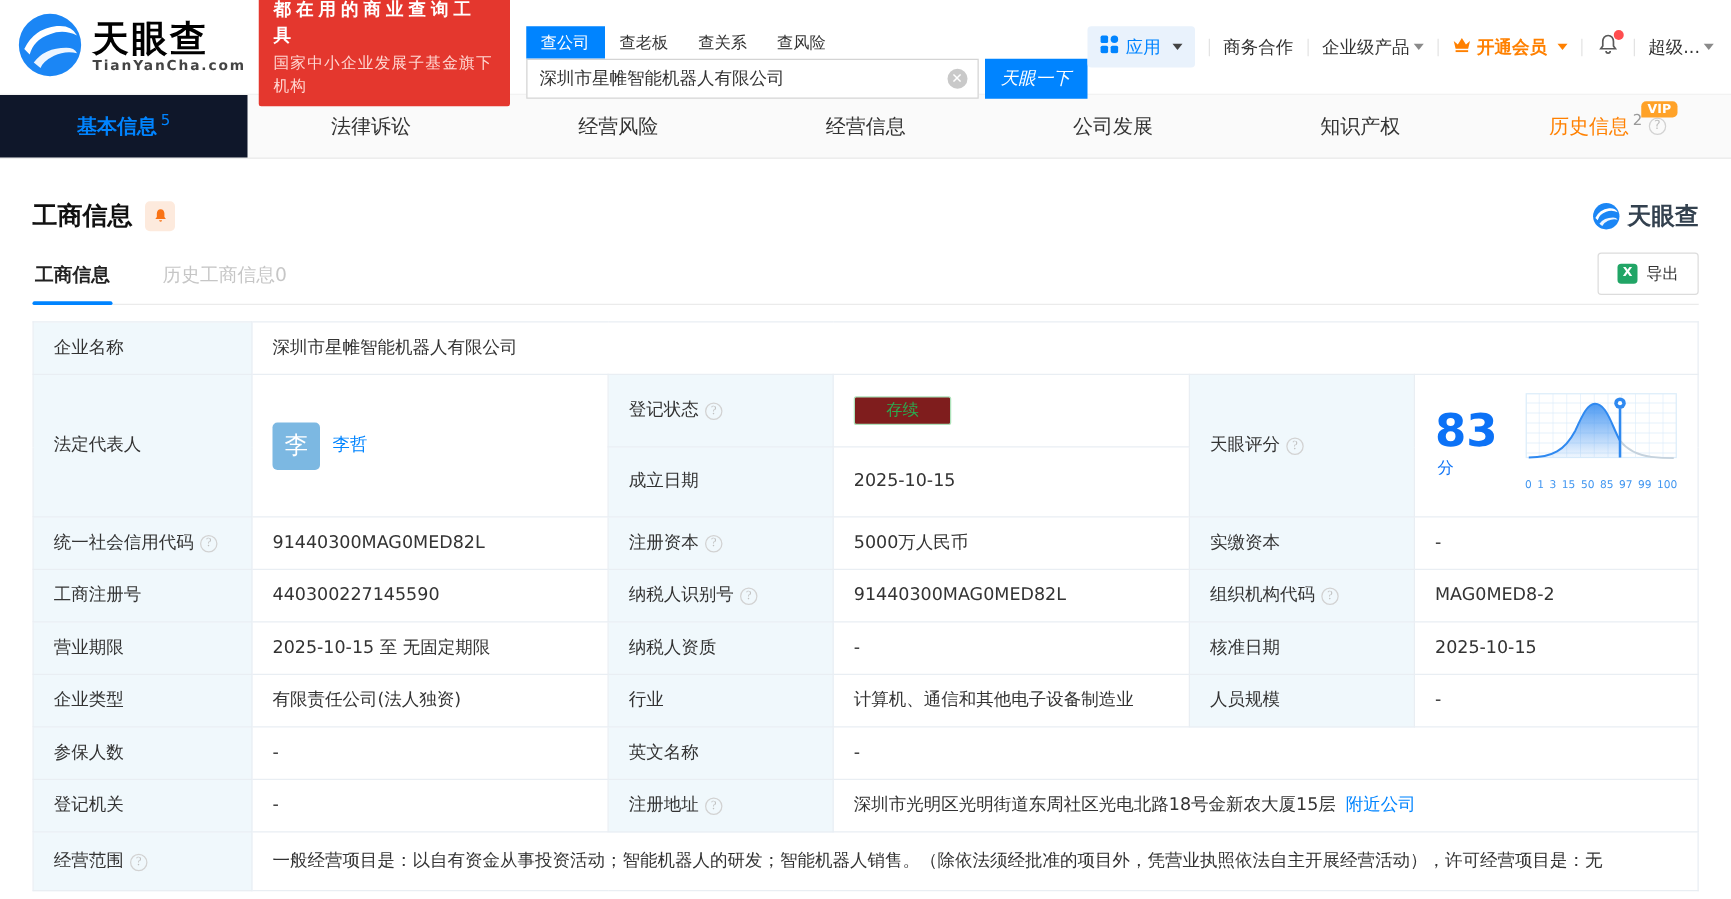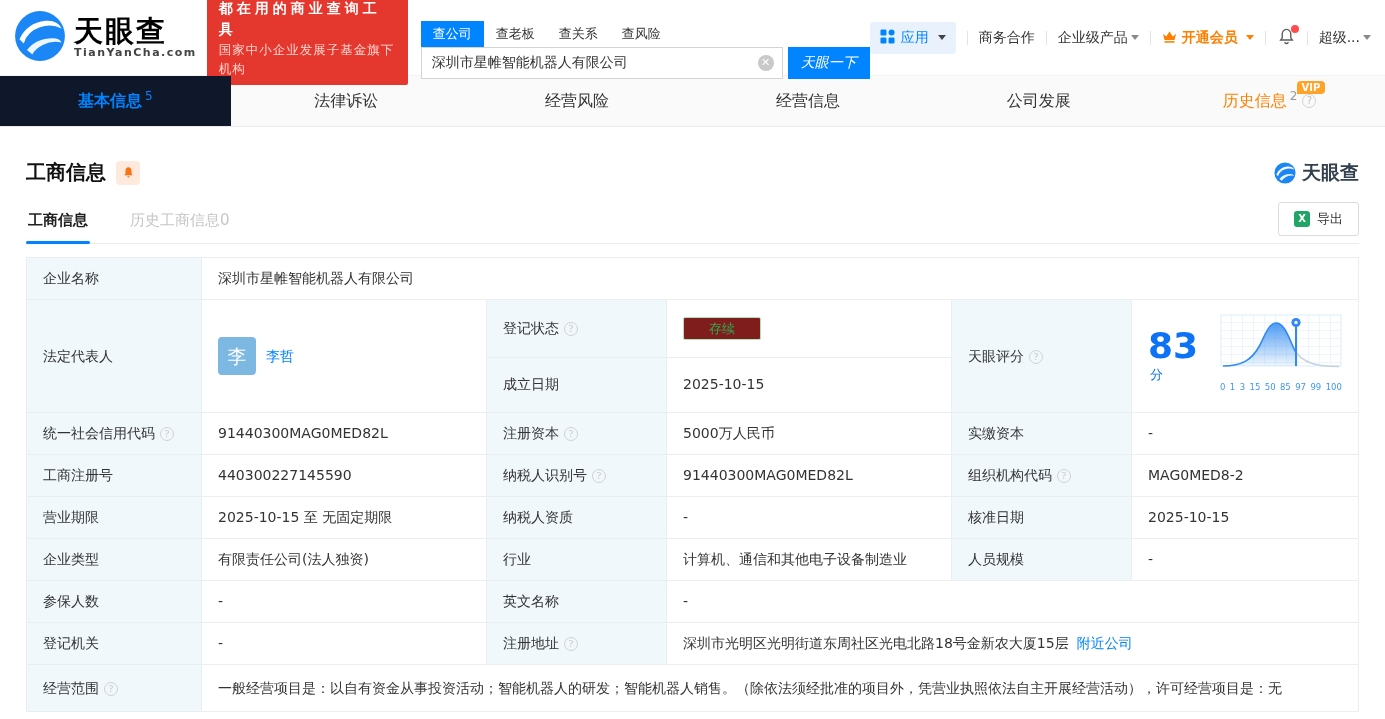--- a/index.html
+++ b/index.html
@@ -171,20 +171,23 @@
   </div>
   <div class="tab">
     <span>经营风险</span>
   </div>
   <div class="tab">
     <span>经营信息</span>
   </div>
   <div class="tab">
     <span>公司发展</span>
   </div>
+  <div class="tab">
+    <span>知识产权</span>
+  </div>
   <div class="tab tab-history">
     <span>历史信息</span>
     <span class="tcount">2</span>
     <span class="help"></span>
     <span class="vip-badge">VIP</span>
   </div>
 </div>
 
 <main class="content">
   <div class="sec-head">

